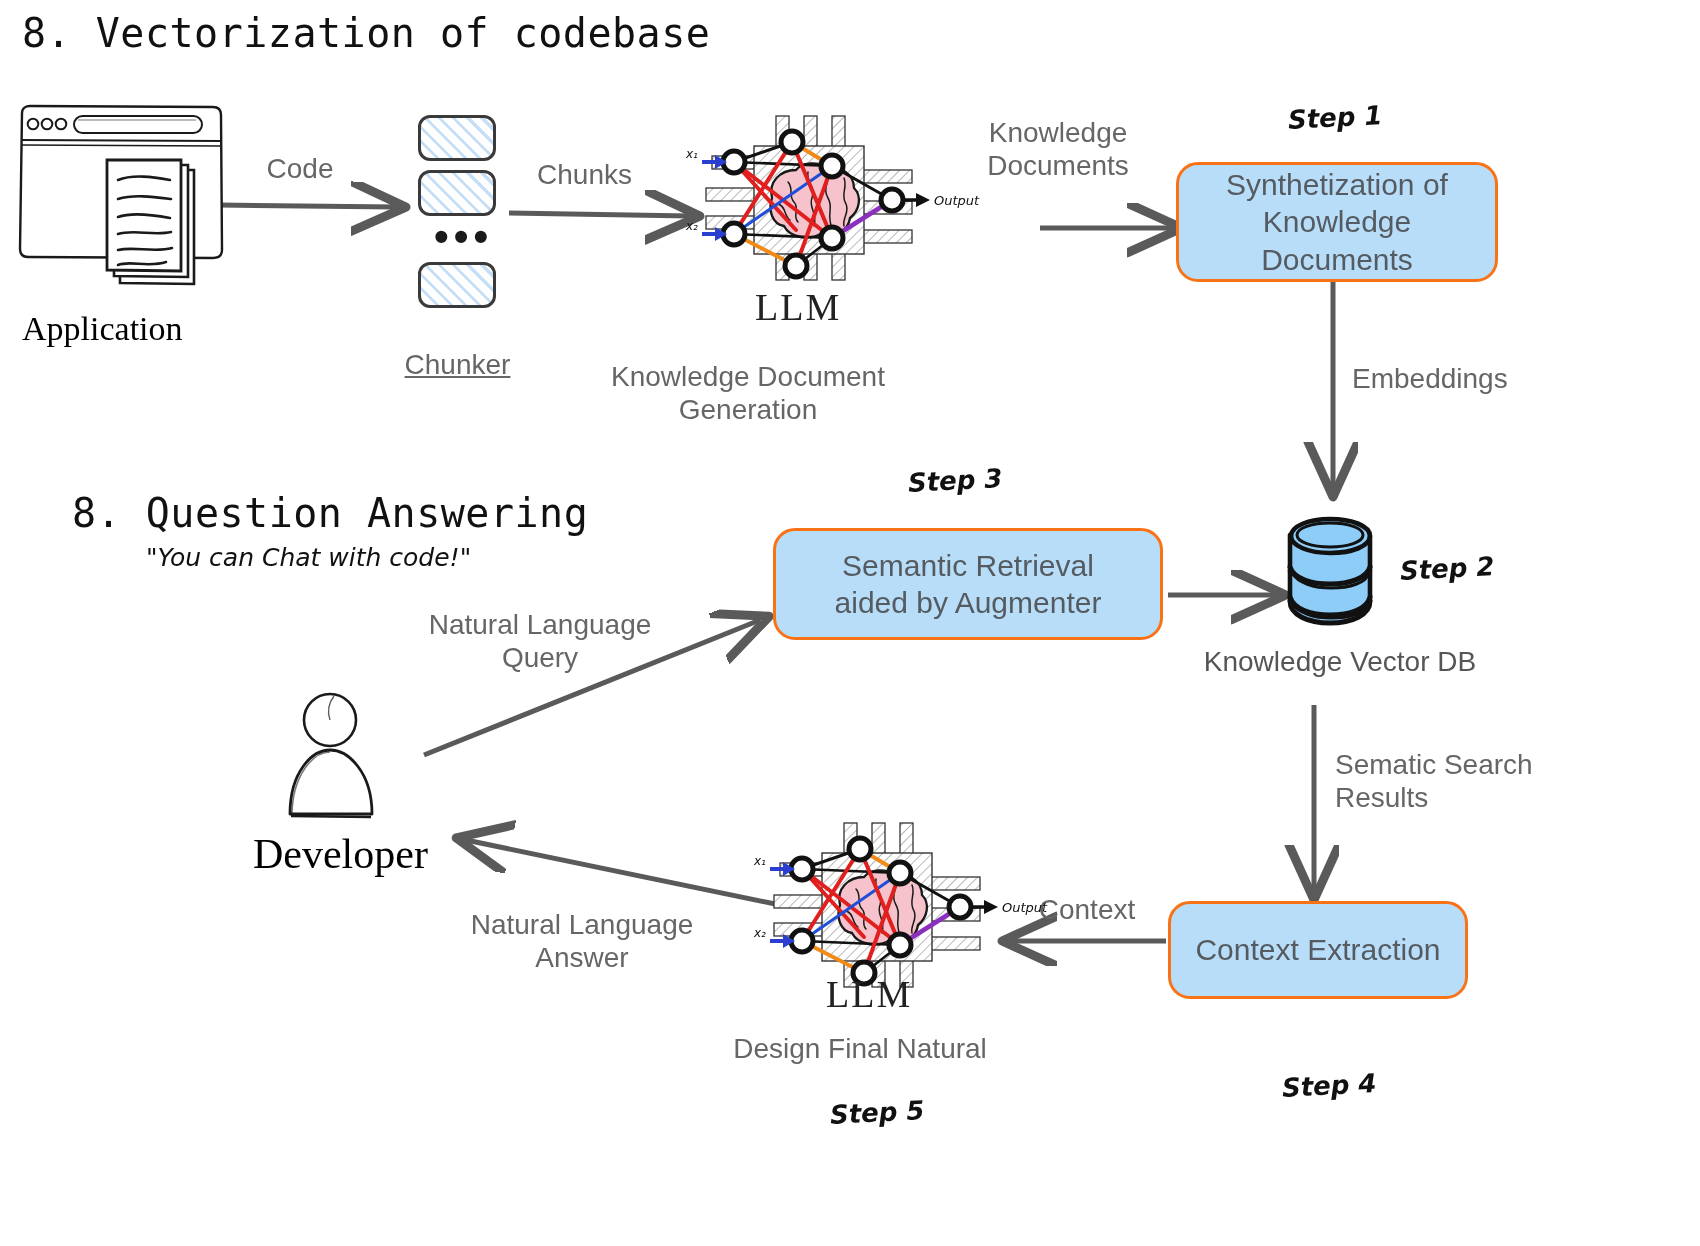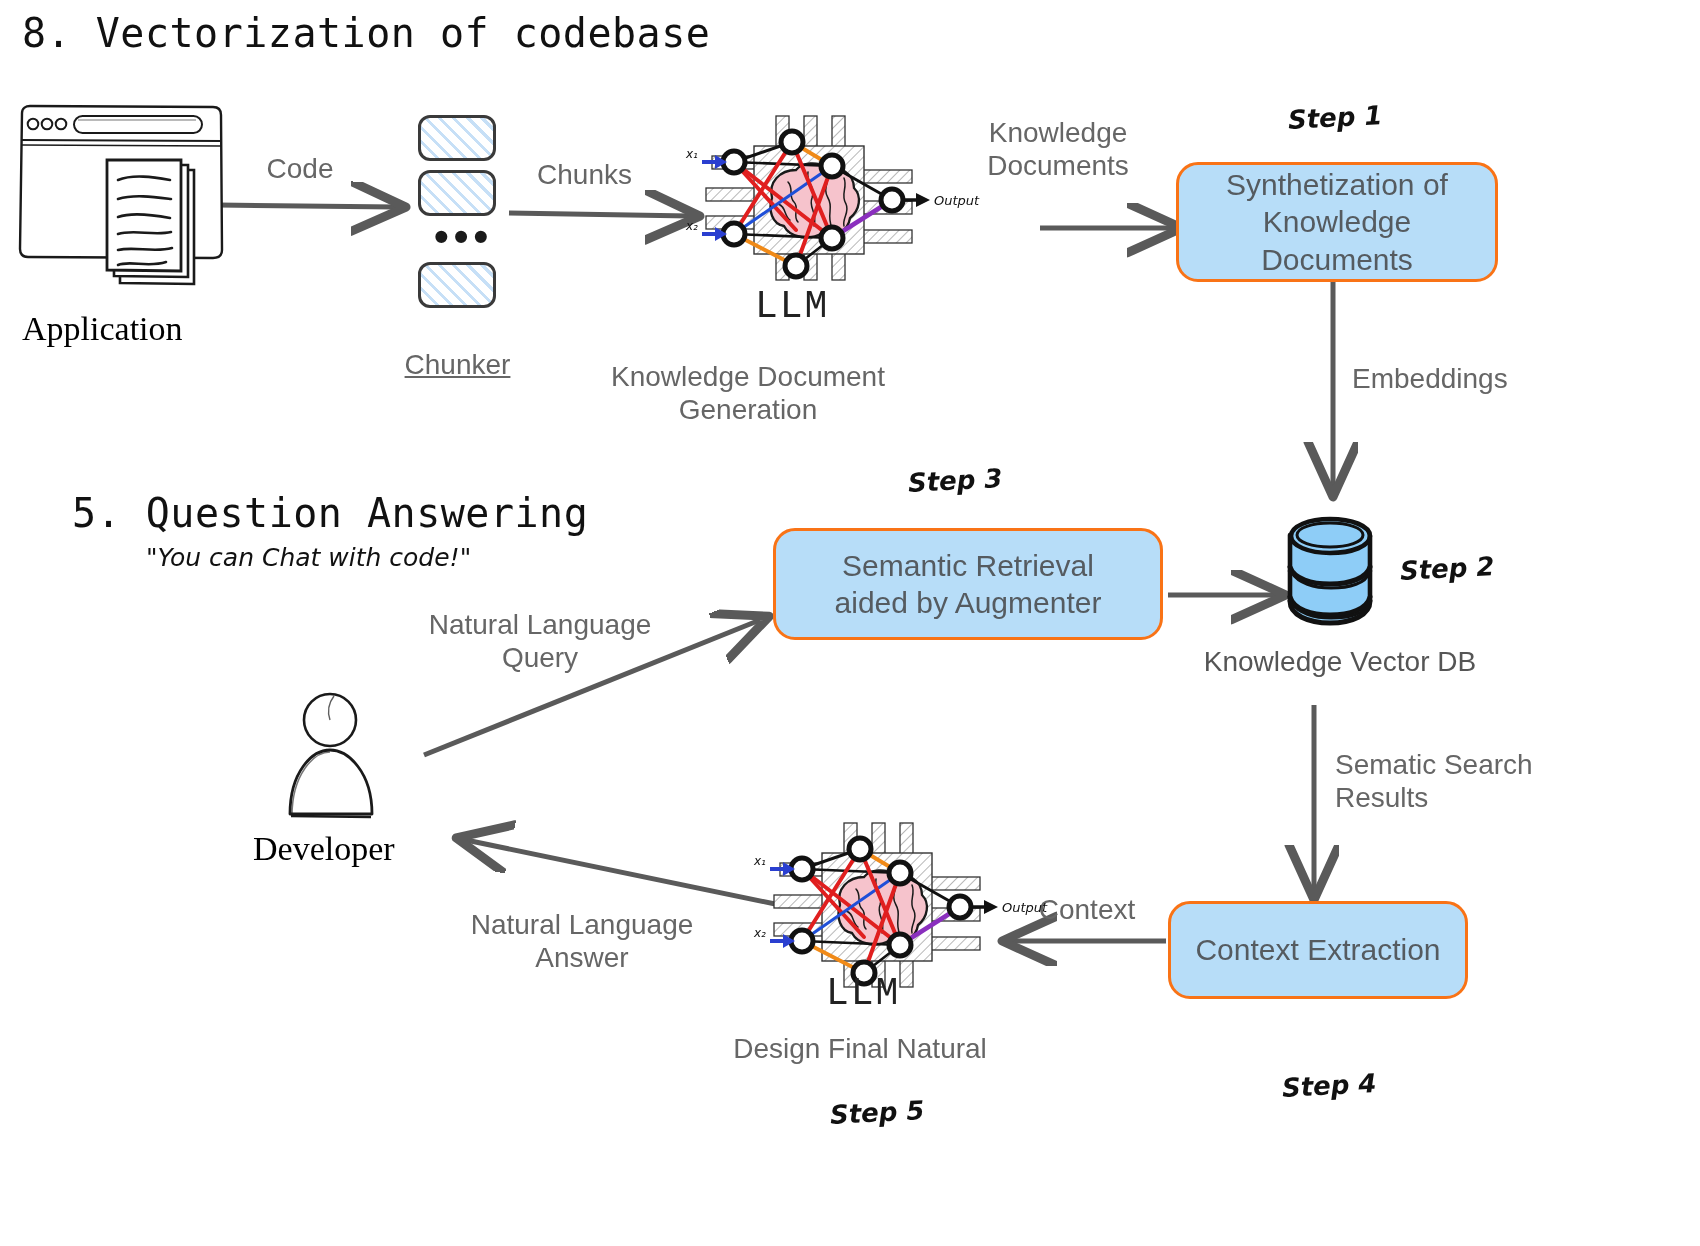--- a/index.html
+++ b/index.html
@@ -57,21 +57,21 @@
     white-space: pre-line;
   }
   .node-caption {
     color: #000000;
     font-family: Liberation Serif, serif;
     font-size: 31px;
     white-space: nowrap;
   }
   .llm-caption {
     color: #222222;
-    font-family: Liberation Mono, monospace;
+    font-family: Liberation Serif, serif;
     font-size: 38px;
     letter-spacing: 2px;
     white-space: nowrap;
   }
 
   
   .proc-box {
     background: #b7ddf8;
     border: 3px solid #f97316;
     border-radius: 22px;
@@ -286,33 +286,33 @@
 
   <div class="abs gray-label" style="left:950px; top:116px; width:216px;">Knowledge
 Documents</div>
 
   <div class="abs handwritten step-label" style="left:1288px; top:105px;">Step 1</div>
   <div class="abs proc-box" style="left:1176px; top:162px; width:322px; height:120px;">Synthetization of
 Knowledge Documents</div>
 
   <div class="abs gray-label" style="left:1352px; top:362px; width:200px; text-align:left;">Embeddings</div>
 
-  <div class="abs heading" style="left:72px; top:490px;">5. Question Answering</div>
+  <div class="abs heading" style="left:72px; top:490px;">8. Question Answering</div>
   <div class="abs subtitle-hand" style="left:146px; top:543px;">"You can Chat with code!"</div>
 
   <div class="abs" style="left:282px; top:690px;">
     <svg width="140" height="140" viewBox="0 0 140 140">
       <circle cx="48" cy="30" r="26" fill="#ffffff" stroke="#1a1a1a" stroke-width="2.6"></circle>
       <path d="M48,30 a26,26 0 0 1 4,-24" fill="none" stroke="#1a1a1a" stroke-width="1.4" opacity="0.7"></path>
       <path d="M8,124 C8,82 30,60 48,60 C66,60 90,82 90,124 Z" fill="#ffffff" stroke="#1a1a1a" stroke-width="2.8" stroke-linejoin="round"></path>
       <path d="M10,126 C10,84 32,62 48,62" fill="none" stroke="#1a1a1a" stroke-width="1.5" opacity="0.6"></path>
       <path d="M9,126 L89,127" stroke="#1a1a1a" stroke-width="2.4"></path>
     </svg>
   </div>
-  <div class="abs node-caption" style="left:253px; top:830px; font-size:34px;">Developer</div>
+  <div class="abs node-caption" style="left:253px; top:830px; font-size:42px;">Developer</div>
 
   <div class="abs gray-label" style="left:410px; top:608px; width:260px;">Natural Language
 Query</div>
 
   <div class="abs handwritten step-label" style="left:908px; top:468px;">Step 3</div>
   <div class="abs proc-box" style="left:773px; top:528px; width:390px; height:112px;">Semantic Retrieval
 aided by Augmenter</div>
 
   <div class="abs" style="left:1278px; top:505px;">
     <svg width="120" height="125" viewBox="0 0 120 125">

